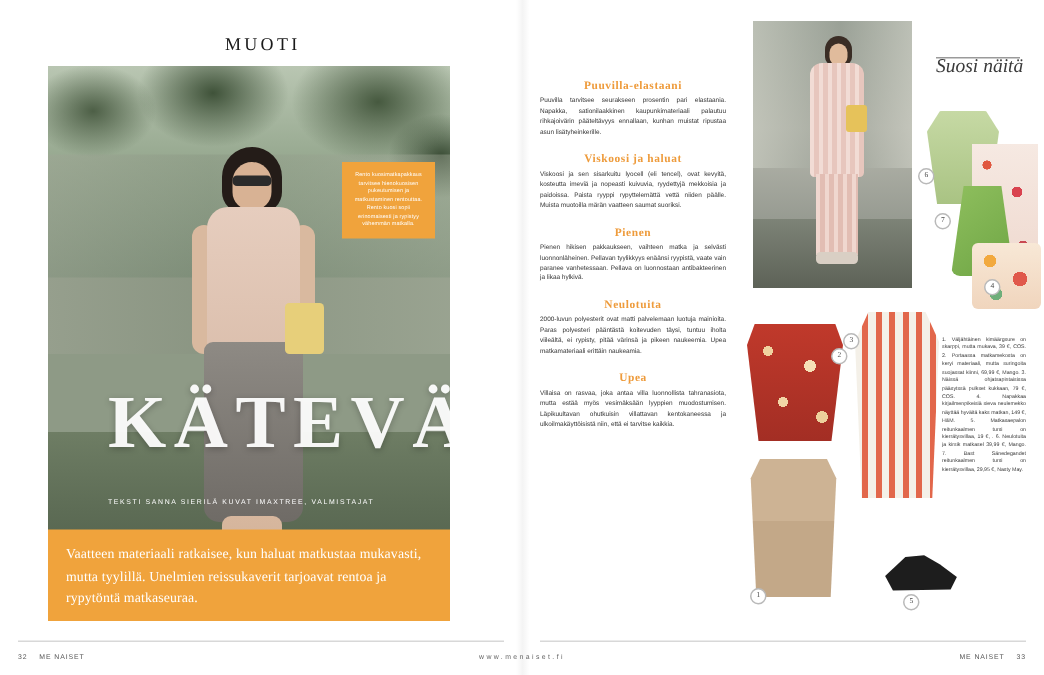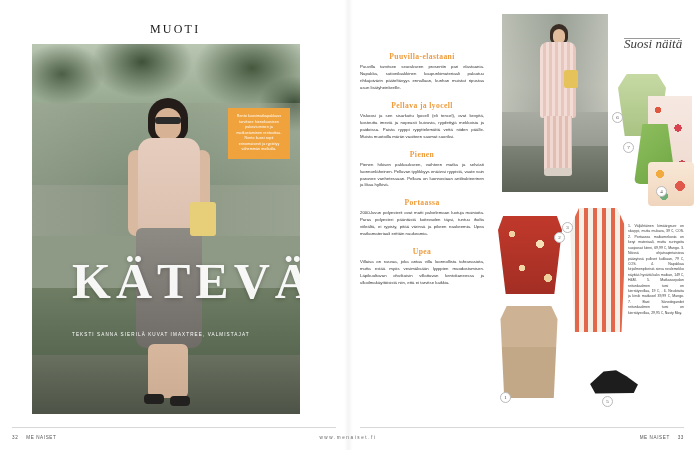--- a/index.html
+++ b/index.html
@@ -394,38 +394,39 @@
         <div class="ph-shoe-r"></div>
         <div class="ph-bag"></div>
       </div>
 
       <div class="photo-callout">Rento kuosimatkapakkaus tarvitsee hienokuosisen pukeutumisen ja matkustaminen rentouttaa. Rento kuosi sopii erinomaisesti ja rypistyy vähemmän matkalla.</div>
 
       <div class="headline">KÄTEVÄÄ</div>
       <div class="credit">TEKSTI SANNA SIERILÄ  KUVAT IMAXTREE, VALMISTAJAT</div>
     </div>
 
+    <div class="lead-box">Vaatteen materiaali ratkaisee, kun haluat matkustaa mukavasti, mutta tyylillä. Unelmien reissukaverit tarjoavat rentoa ja rypytöntä matkaseuraa.</div>
 
     <div class="rule"></div>
     <div class="folio folio-left">
       <span>32</span>
       <span class="lbl">ME NAISET</span>
     </div>
   </div>
 
   <div class="page page-right">
 
     <div class="col-text">
       <p class="mat-h">Puuvilla-elastaani</p>
       <p class="mat-p">Puuvilla tarvitsee seurakseen prosentin pari elastaania. Napakka, sationilaakkinen kaupunkimateriaali palautuu rihkajoivärin pääteltävyys ennallaan, kunhan muistat ripustaa asun lisätyheinkerille.</p>
-      <p class="mat-h">Pellava ja lyocell</p>
+      <p class="mat-h">Viskoosi ja haluat</p>
       <p class="mat-p">Viskoosi ja sen sisarkuitu lyocell (eli tencel), ovat kevyitä, kosteutta imeviä ja nopeasti kuivuvia, ryydettyjä mekkoisia ja paidoissa. Paista ryyppi rypyttelemättä vettä niiden päälle. Muista muotoilla märän vaatteen saumat suoriksi.</p>
       <p class="mat-h">Pienen</p>
       <p class="mat-p">Pienen hikisen pakkaukseen, vaihteen matka ja selvästi luonnonläheinen. Pellavan tyylikkyys enäänsi ryypistä, vaate vain paranee vanhetessaan. Pellava on luonnostaan antibakteerinen ja likaa hylkivä.</p>
-      <p class="mat-h">Portaassa</p>
+      <p class="mat-h">Neulotuita</p>
       <p class="mat-p">2000-luvun polyesterit ovat matti palvelemaan luotuja mainioita. Paras polyesteri pääntästä koitevuden täysi, tuntuu iholta viileältä, ei rypisty, pitää värinsä ja pikeen naukeemia. Upea matkamateriaali erittäin naukeamia.</p>
       <p class="mat-h">Upea</p>
       <p class="mat-p">Villaisa on rasvaa, joka antaa villa luonnollista tahranasiota, mutta estää myös vesimäksään lyyppien muodostumisen. Läpikuultavan ohutkuisin villattavan kentokaneessa ja ulkoilmakäyttöisistä niin, että ei tarvitse kaikkia.</p>
     </div>
 
     <div class="r-photo">
       <div class="rp-bg"></div>
       <div class="rp-bldg"></div>
       <div class="rp-street"></div>
       <div class="rp-person">

